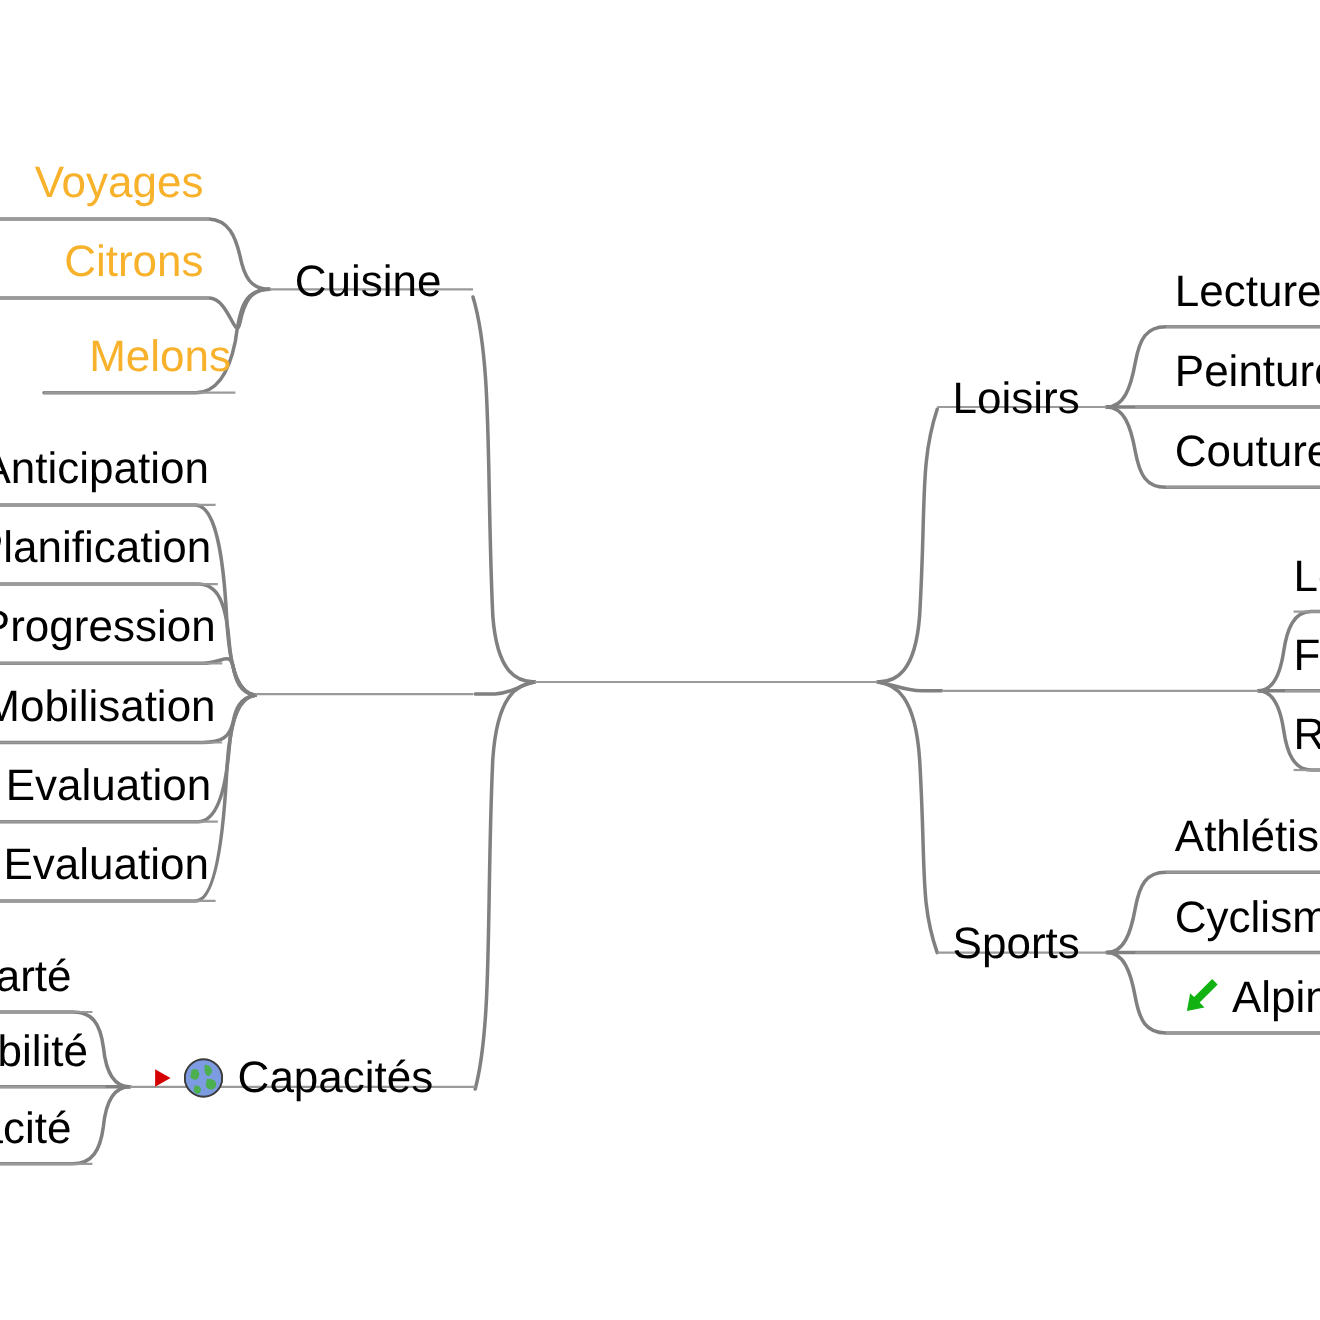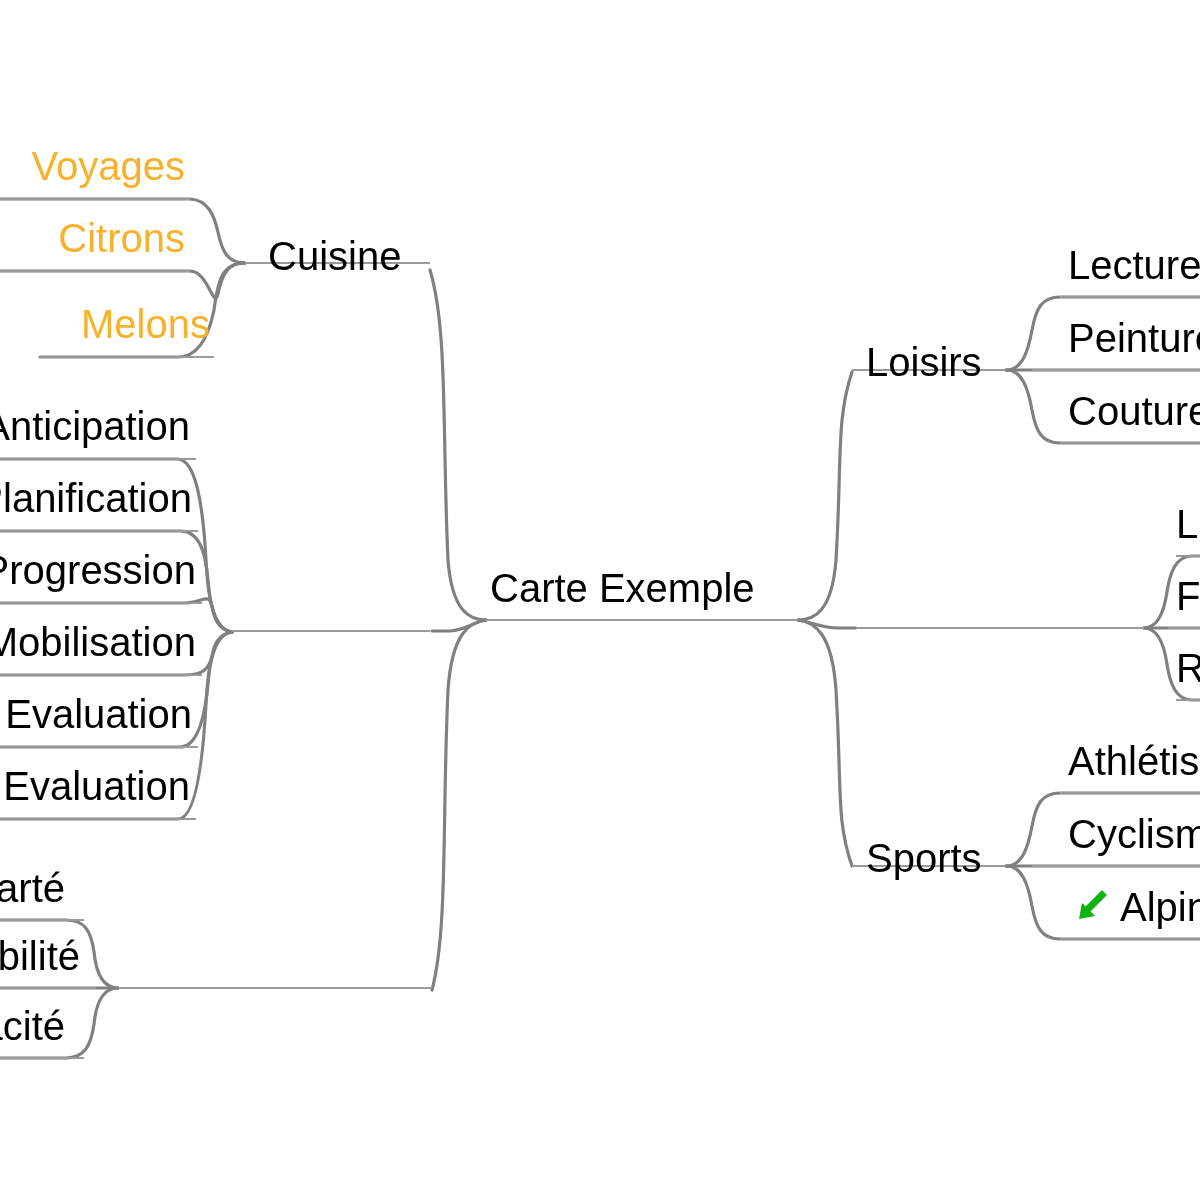--- a/index.html
+++ b/index.html
@@ -149,23 +149,20 @@
       <line x1="1176" y1="556" x2="1200" y2="556"></line>
       <line x1="1168" y1="628" x2="1200" y2="628"></line>
       <line x1="1176" y1="700" x2="1200" y2="700"></line>
 
       <line x1="1060" y1="793" x2="1200" y2="793"></line>
       <line x1="1032" y1="866" x2="1200" y2="866"></line>
       <line x1="1060" y1="939" x2="1200" y2="939"></line>
     </g>
   </svg>
 
-  <div class="node root" style="left:490px; top:568px;">
-    <span class="label">Carte Exemple</span>
-  </div>
 
   <div class="node lvl1" style="left:268px; top:212px;">
     <span class="label">Cuisine</span>
   </div>
 
   <div class="node lvl2 orange right-aligned" style="left:-120px; top:146px; width:305px;">
     <span class="label">Voyages</span>
   </div>
   <div class="node lvl2 orange right-aligned" style="left:-120px; top:218px; width:305px;">
     <span class="label">Citrons</span>
@@ -187,20 +184,38 @@
   <div class="node lvl2 right-aligned" style="left:-120px; top:622px; width:316px;">
     <span class="label">Mobilisation</span>
   </div>
   <div class="node lvl2 right-aligned" style="left:-120px; top:694px; width:312px;">
     <span class="label">Evaluation</span>
   </div>
   <div class="node lvl2 right-aligned" style="left:-120px; top:766px; width:310px;">
     <span class="label">Evaluation</span>
   </div>
 
+  <div class="node lvl1" style="left:138px; top:936px;">
+    <span class="icon icon-fold">
+      <svg viewBox="0 0 20 24" xmlns="http://www.w3.org/2000/svg">
+        <polygon points="3,4 3,20 17,12" fill="#D50000"></polygon>
+      </svg>
+    </span>
+    <span class="icon icon-globe">
+      <svg viewBox="0 0 38 38" xmlns="http://www.w3.org/2000/svg">
+        <circle cx="19" cy="19" r="17" fill="#7C9BE0" stroke="#4a4a4a" stroke-width="1.4"></circle>
+        <path d="M8,12 C12,9 16,12 15,17 C14,22 9,21 7,18 Z" fill="#4CAF50"></path>
+        <path d="M20,7 C25,7 28,11 26,15 C24,19 21,17 20,13 Z" fill="#4CAF50"></path>
+        <path d="M22,20 C28,19 32,22 30,27 C28,31 23,30 21,26 Z" fill="#4CAF50"></path>
+        <path d="M11,26 C15,25 18,28 16,32 C14,35 10,33 10,29 Z" fill="#4CAF50"></path>
+        <circle cx="19" cy="19" r="17" fill="none" stroke="#3c3c3c" stroke-width="1.6"></circle>
+      </svg>
+    </span>
+    <span class="label">Capacités</span>
+  </div>
 
   <div class="node lvl2 right-aligned" style="left:-200px; top:868px; width:265px;">
     <span class="label">Clarté</span>
   </div>
   <div class="node lvl2 right-aligned" style="left:-200px; top:936px; width:280px;">
     <span class="label">Fiabilité</span>
   </div>
   <div class="node lvl2 right-aligned" style="left:-200px; top:1006px; width:265px;">
     <span class="label">Ténacité</span>
   </div>

